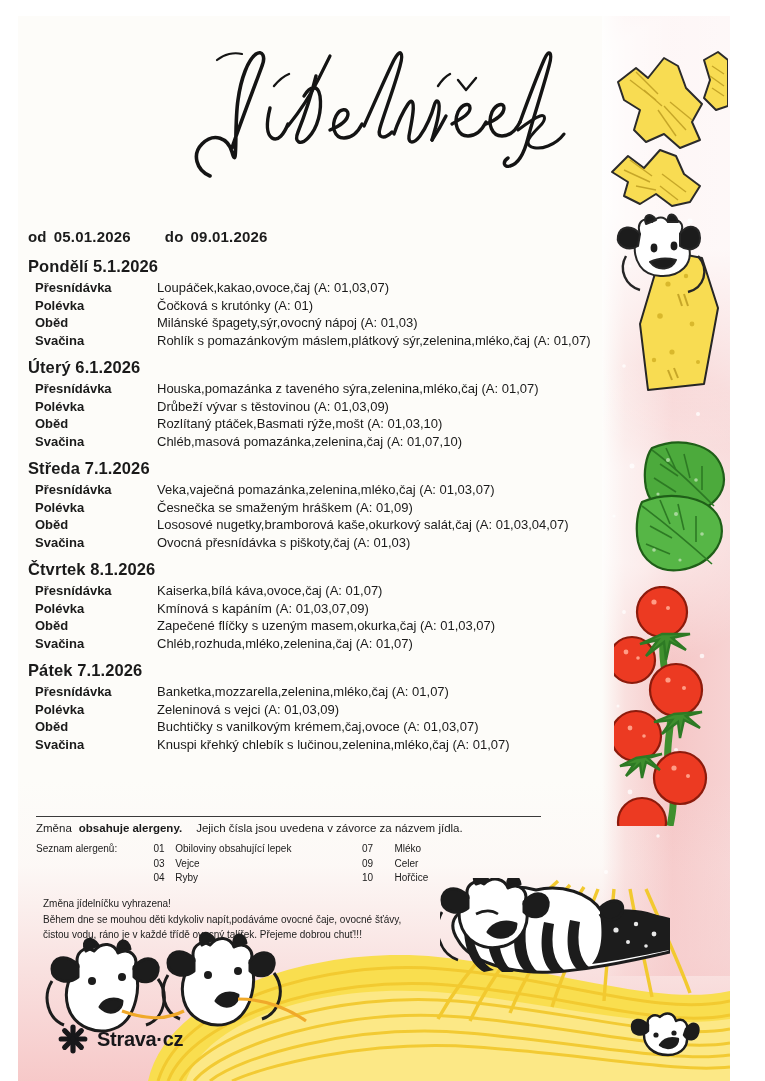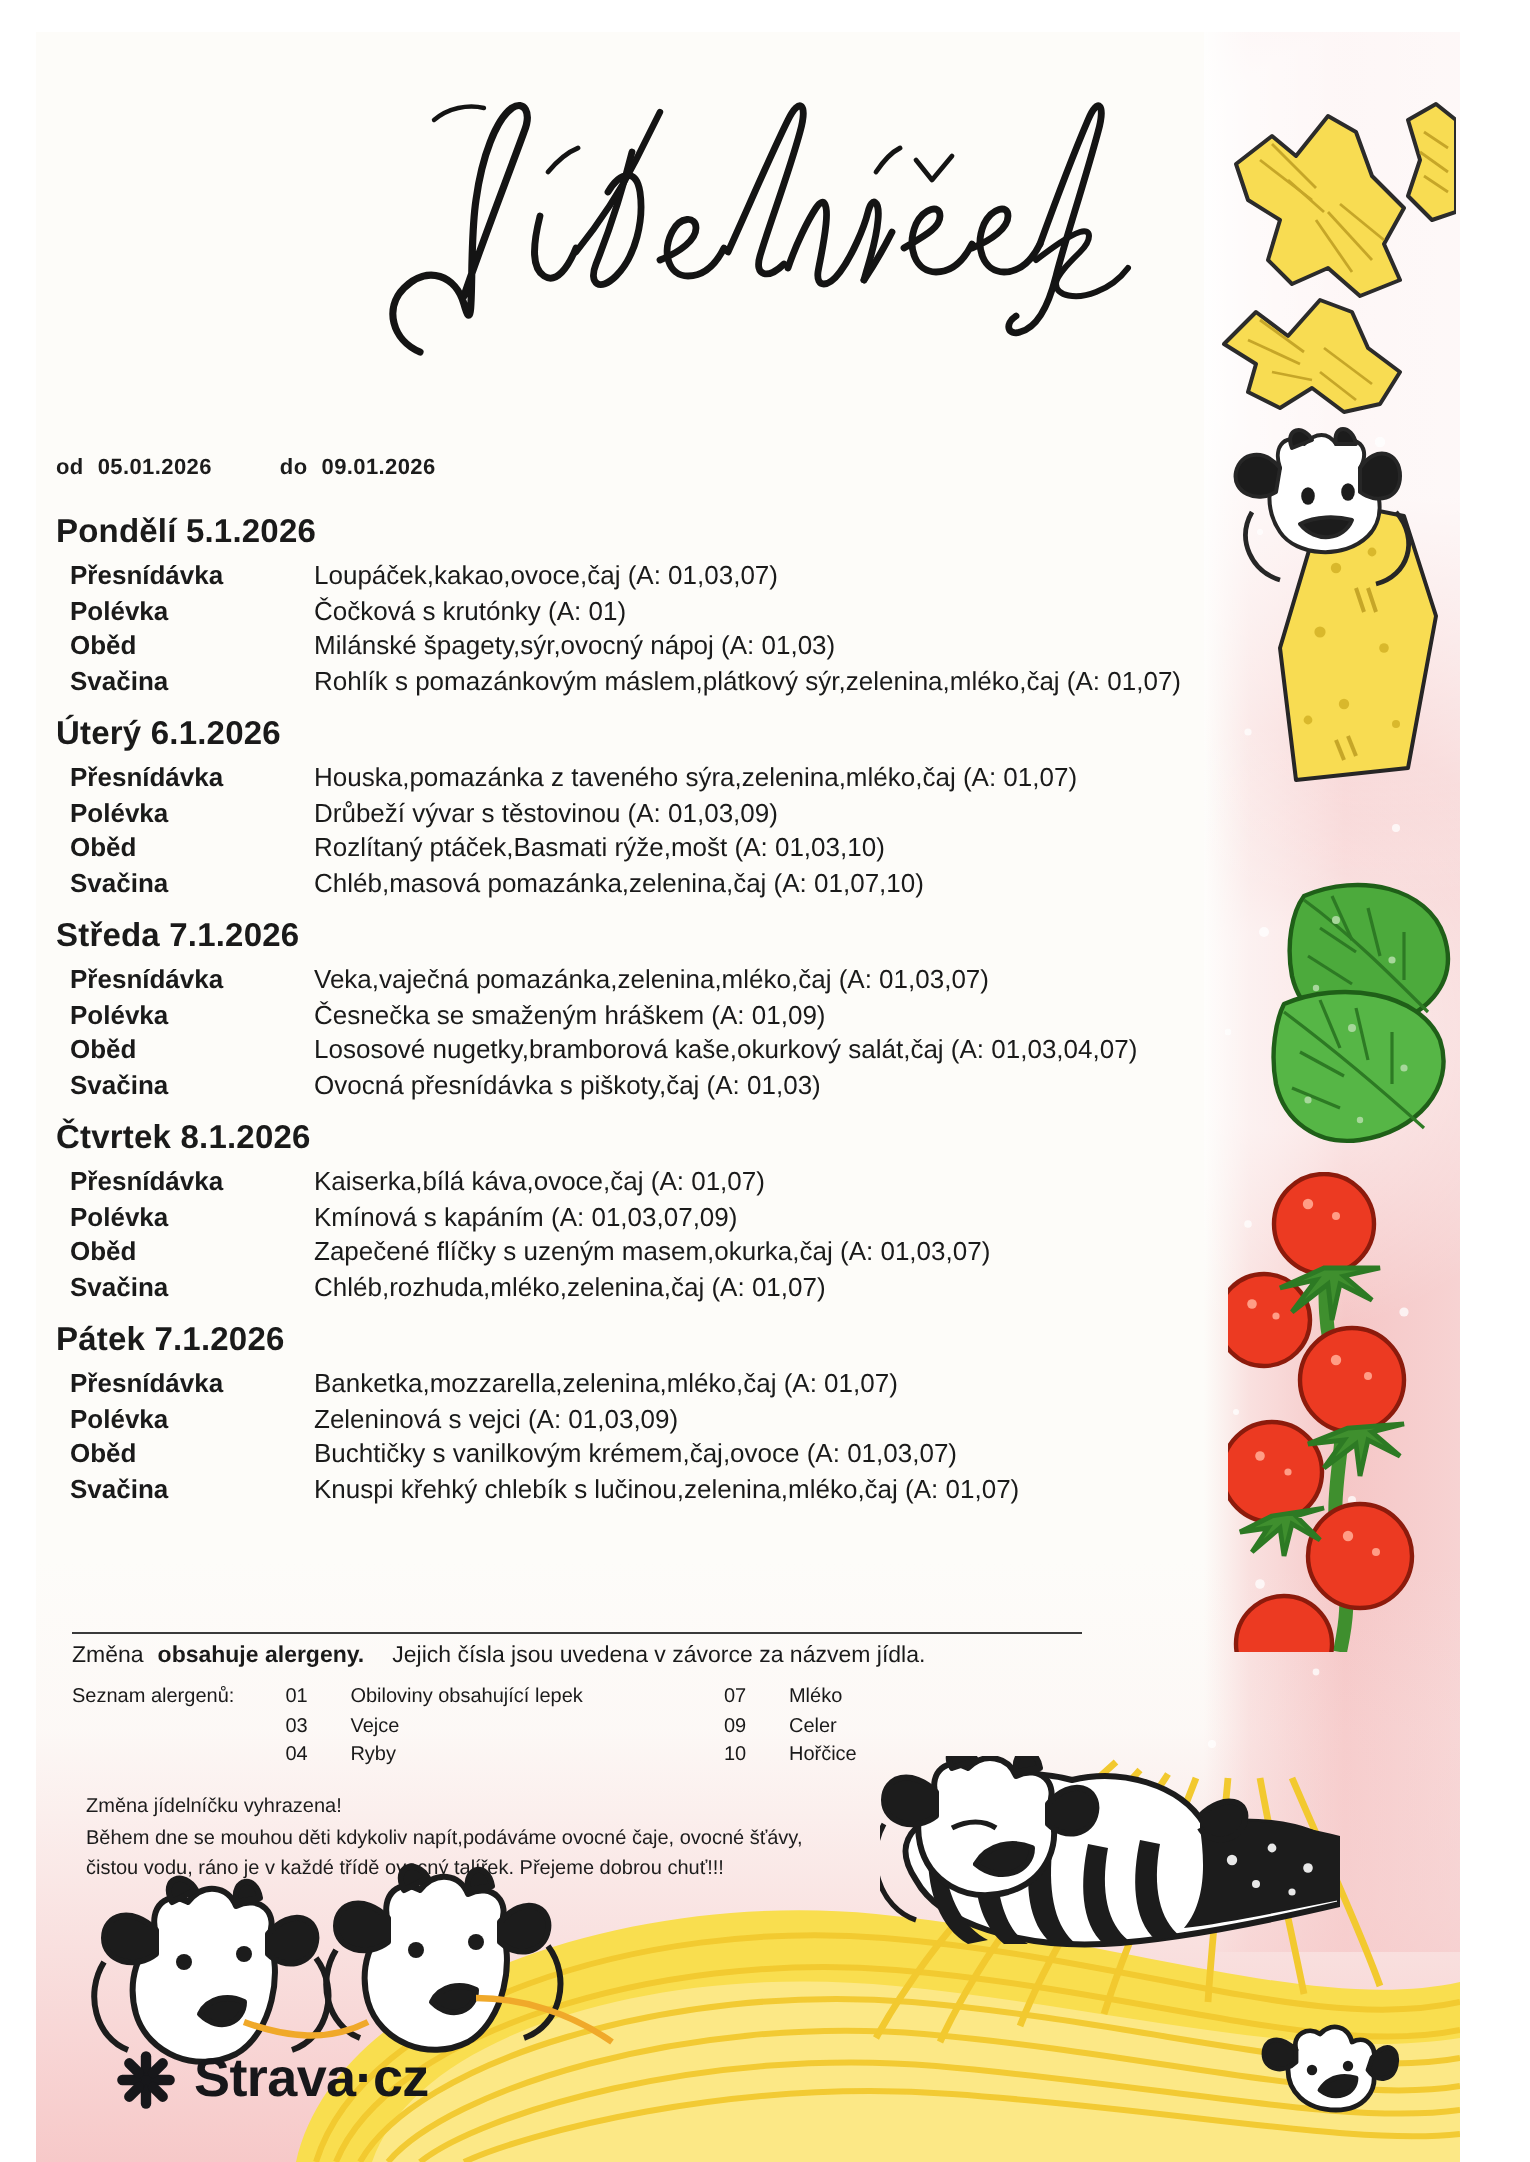--- a/index.html
+++ b/index.html
@@ -73,21 +73,21 @@
     width: 1px; height: 1px;
     overflow: hidden;
     clip: rect(0 0 0 0);
     white-space: nowrap;
   }
   
   #range {
     position: absolute;
     left: 10px;
     top: 212px;
-    font-size: 11px;
+    font-size: 15px;
     font-weight: bold;
     color: #1c1c1c;
     letter-spacing: .2px;
   }
   #range .lbl { margin-right: 7px; }
   #range .gap { display: inline-block; width: 34px; }
   
   #days {
     position: absolute;
     left: 10px;
@@ -143,21 +143,21 @@
   .alg-table { border-collapse: collapse; }
   .alg-table td {
     font-size: 10px;
     color: #1a1a1a;
     line-height: 14.5px;
     padding: 0;
     vertical-align: top;
     white-space: nowrap;
   }
   td.alg-label { width: 118px; }
-  td.alg-code  { width: 42px; }
+  td.alg-code  { width: 42px; text-align: center; }
   td.alg-name  { width: 218px; }
   td.alg-code2 { width: 42px; }
   
   #notices {
     position: absolute;
     left: 25px;
     top: 880px;
     width: 500px;
     font-size: 10px;
     color: #1c1c1c;
@@ -166,21 +166,21 @@
   
   #logo {
     position: absolute;
     left: 40px;
     top: 1008px;
     display: flex;
     align-items: center;
     gap: 9px;
   }
   #logo .wordmark {
-    font-size: 27px;
+    font-size: 20px;
     font-weight: bold;
     color: #17171a;
     letter-spacing: -.3px;
   }
   
   .art { position: absolute; }
   #art-farfalle { right: 2px;  top: 28px;   width: 122px; height: 170px; }
   #art-cow-cheese { right: 0px; top: 196px; width: 124px; height: 180px; }
   #art-leaves   { right: 0px;  top: 418px;  width: 112px; height: 160px; }
   #art-tomatoes { right: 4px;  top: 570px;  width: 112px; height: 240px; }

